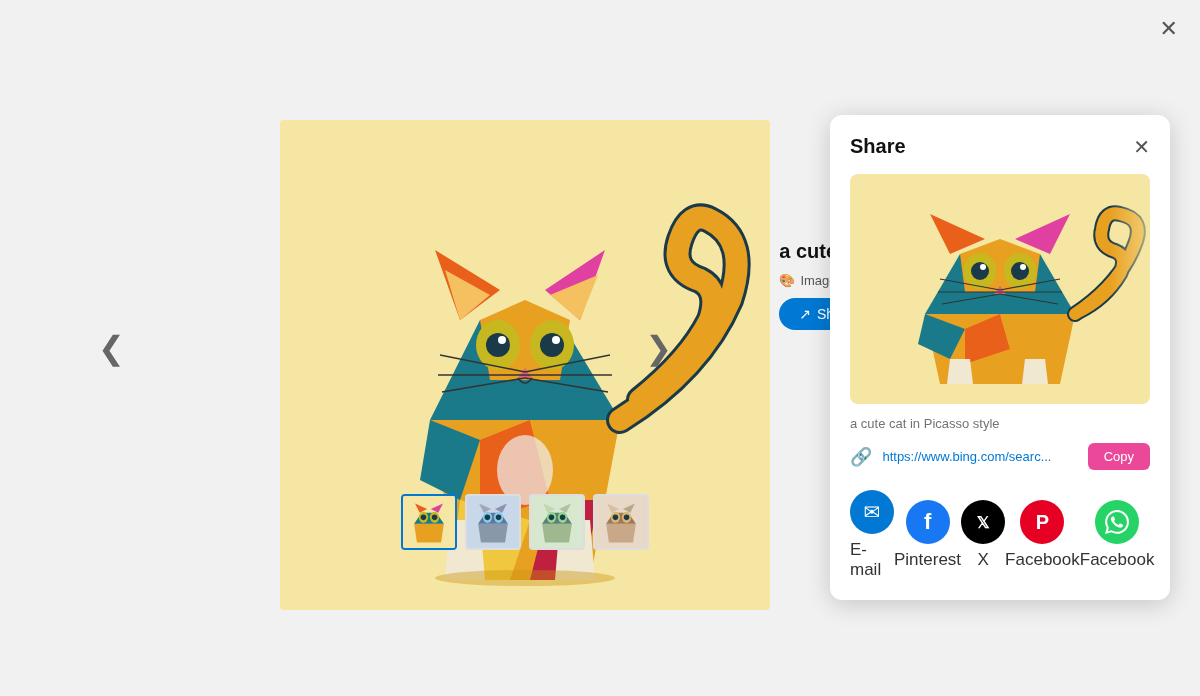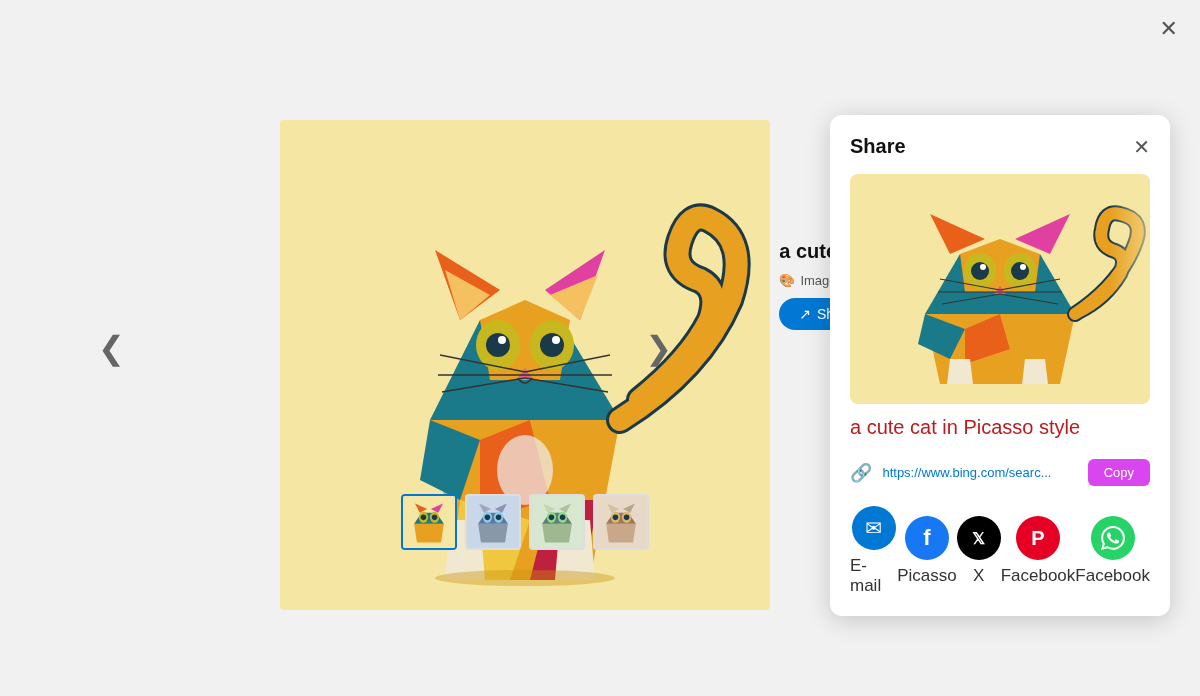--- a/index.html
+++ b/index.html
@@ -160,23 +160,23 @@
 
     .share-preview-img {
       width: 100%;
       height: 230px;
       border-radius: 8px;
       overflow: hidden;
       margin-bottom: 12px;
     }
 
     .share-image-caption {
-      font-size: 20px;
-      color: #b91c1c;
-      margin-bottom: 20px;
+      font-size: 13px;
+      color: #737373;
+      margin-bottom: 12px;
     }
 
     .share-url-row {
       display: flex;
       align-items: center;
       gap: 10px;
       margin-bottom: 20px;
     }
     .share-url-icon {
       color: #555;
@@ -184,21 +184,21 @@
     }
     .share-url-text {
       flex: 1;
       font-size: 13px;
       color: #0078d4;
       white-space: nowrap;
       overflow: hidden;
       text-overflow: ellipsis;
     }
     .copy-btn {
-      background: #d946ef;
+      background: #ec4899;
       color: white;
       border: none;
       border-radius: 6px;
       padding: 6px 16px;
       font-size: 13px;
       cursor: pointer;
       white-space: nowrap;
     }
 
     .share-social-row {
@@ -423,21 +423,21 @@
       <button class="copy-btn">Copy</button>
     </div>
 
     <div class="share-social-row">
       <div class="social-item">
         <div class="social-icon email">✉</div>
         <span class="social-label">E-mail</span>
       </div>
       <div class="social-item">
         <div class="social-icon facebook" style="font-weight:bold;font-size:22px;">f</div>
-        <span class="social-label">Picasso</span>
+        <span class="social-label">Pinterest</span>
       </div>
       <div class="social-item">
         <div class="social-icon x" style="font-size:16px;font-weight:bold;">𝕏</div>
         <span class="social-label">X</span>
       </div>
       <div class="social-item">
         <div class="social-icon pinterest" style="font-size:20px;font-weight:bold;">P</div>
         <span class="social-label">Facebook</span>
       </div>
       <div class="social-item">

